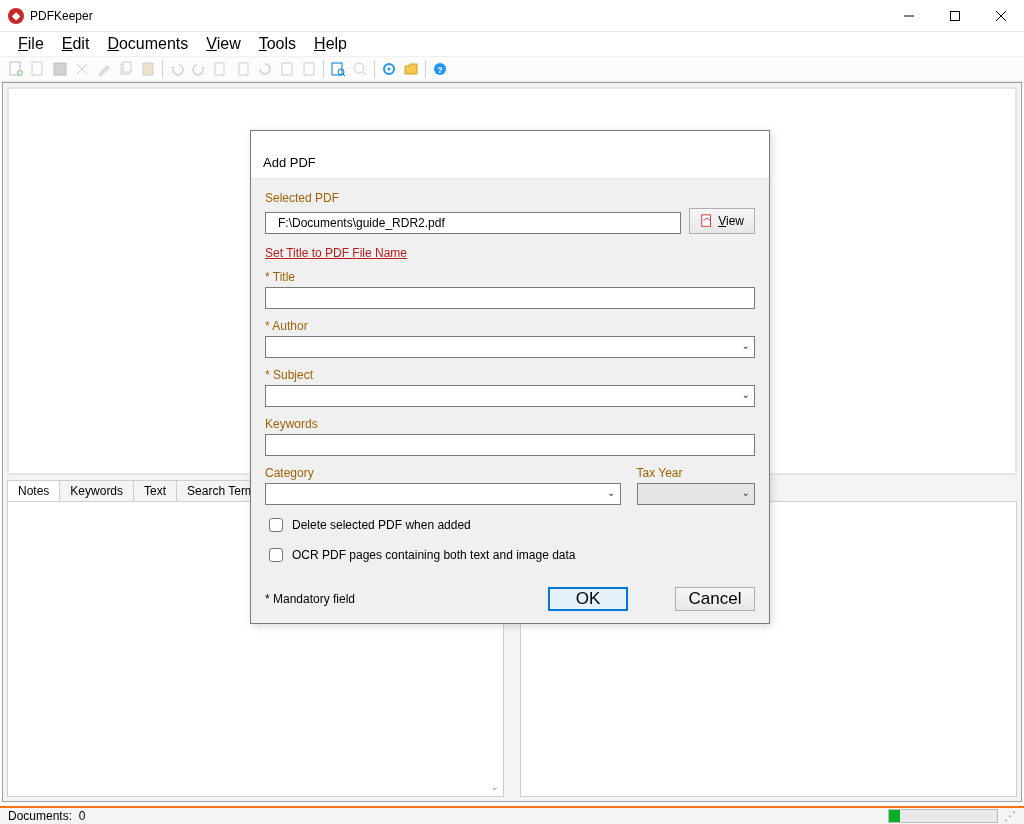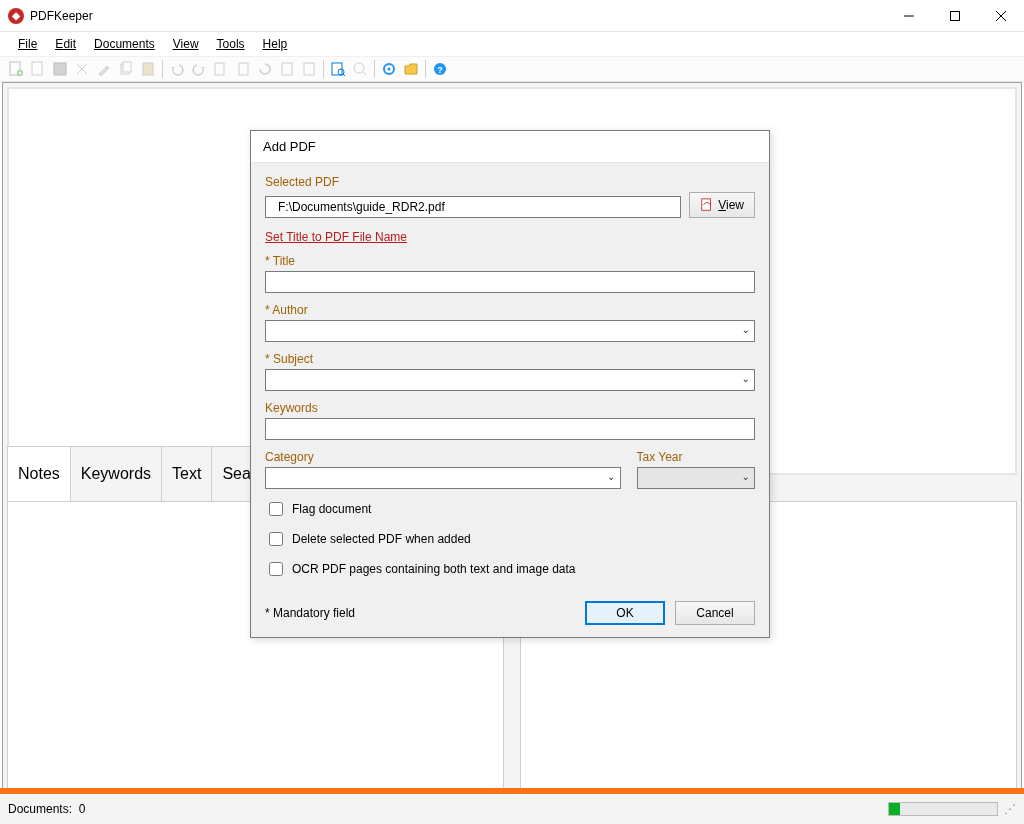--- a/index.html
+++ b/index.html
@@ -8,67 +8,67 @@
 
 .titlebar { height: 32px; display: flex; align-items: center; padding: 0 0 0 8px; border-bottom: 1px solid #e5e5e5; }
 .titlebar .app-icon { width: 16px; height: 16px; border-radius: 50%; background: #c62828; display: inline-flex; align-items: center; justify-content: center; color: #fff; font-size: 10px; font-weight: bold; margin-right: 6px; }
 .titlebar .title { font-size: 12px; }
 .titlebar .win-controls { margin-left: auto; display: flex; }
 .titlebar .win-btn { width: 46px; height: 32px; display: flex; align-items: center; justify-content: center; font-size: 10px; color: #000; }
 .titlebar .win-btn svg { width: 10px; height: 10px; }
 
 
 .menubar { height: 24px; display: flex; align-items: center; padding: 0 10px; gap: 2px; }
-.menubar .menu-item { padding: 2px 8px; font-size: 12px; text-decoration: underline; }
+.menubar .menu-item { padding: 2px 8px; font-size: 16px; }
 .menubar .menu-item .ul { text-decoration: underline; }
 
 
 .toolbar { height: 26px; display: flex; align-items: center; padding: 0 6px; gap: 2px; border-top: 1px solid #f0f0f0; border-bottom: 1px solid #e5e5e5; background: #fcfcfc; }
 .toolbar .tbtn { width: 20px; height: 20px; display: flex; align-items: center; justify-content: center; opacity: 0.55; }
 .toolbar .tbtn.enabled { opacity: 1; }
 .toolbar .sep { width: 1px; height: 18px; background: #d0d0d0; margin: 0 2px; }
 .toolbar svg { width: 16px; height: 16px; }
 
 
 .workarea { position: absolute; top: 82px; left: 2px; right: 2px; bottom: 22px; border: 1px solid #a0a0a0; background: #f4f4f4; }
 .upper-pane { position: absolute; top: 0; left: 0; right: 0; height: 388px; background: #fff; border: 2px solid #e5e5e5; margin: 4px; }
 .tabs-area { position: absolute; top: 396px; left: 4px; right: 4px; bottom: 4px; }
 .tabstrip { display: flex; align-items: flex-end; height: 22px; }
-.tab { padding: 18px 10px; border: 1px solid #cfcfcf; border-bottom: none; background: #f4f4f4; font-size: 16px; margin-right: -1px; position: relative; }
+.tab { padding: 3px 10px; border: 1px solid #cfcfcf; border-bottom: none; background: #f4f4f4; font-size: 12px; margin-right: -1px; position: relative; }
 .tab.active { background: #fff; z-index: 2; }
 .panes { display: flex; gap: 16px; height: calc(100% - 22px); }
 .pane { flex: 1; background: #fff; border: 1px solid #cfcfcf; position: relative; }
 .pane .scroll-hint { position: absolute; right: 4px; bottom: 4px; color: #999; font-size: 10px; }
 
 
-.statusbar { position: absolute; bottom: 0; left: 0; right: 0; height: 36px; background: #f4f4f4; border-top: 6px solid #f97316; display: flex; align-items: center; padding: 0 8px; font-size: 12px; }
+.statusbar { position: absolute; bottom: 0; left: 0; right: 0; height: 18px; background: #f4f4f4; border-top: 2px solid #f97316; display: flex; align-items: center; padding: 0 8px; font-size: 12px; }
 .statusbar .progress { margin-left: auto; width: 110px; height: 14px; border: 1px solid #bcbcbc; background: #e9e9e9; position: relative; }
 .statusbar .progress .bar { position: absolute; left: 0; top: 0; bottom: 0; width: 10%; background: #06b025; }
 .statusbar .grip { margin-left: 6px; color: #888; }
 
 
 .dialog { position: absolute; left: 250px; top: 130px; width: 520px; background: #fff; border: 1px solid #7a7a7a; box-shadow: 2px 2px 8px rgba(0,0,0,0.15); }
-.dialog-title { padding: 8px 12px; font-size: 13px; border-bottom: 1px solid #e5e5e5; }
+.dialog-title { padding: 8px 12px; font-size: 13px; border-bottom: 1px solid #e5e5e5; margin-top: 16px; }
 .dialog-body { background: #f0f0f0; padding: 12px 14px 12px 14px; }
 .field-label { font-size: 12px; margin-top: 10px; margin-bottom: 3px; color: #a16207; }
 .field-label.first { margin-top: 0; }
 .textbox { width: 100%; height: 22px; border: 1px solid #7a7a7a; background: #fff; padding: 2px 4px; font-size: 12px; }
 .textbox.readonly { background: #fff; padding-left: 12px; }
 .combo { width: 100%; height: 22px; border: 1px solid #7a7a7a; background: #fff; position: relative; }
 .combo.disabled { background: #e5e5e5; }
 .combo .caret { position: absolute; right: 4px; top: 3px; font-size: 10px; color: #333; }
 .row { display: flex; gap: 8px; align-items: flex-end; }
 .link { color: #b91c1c; text-decoration: underline; font-size: 12px; display: inline-block; margin-top: 12px; }
 .view-btn { height: 26px; padding: 0 10px; border: 1px solid #adadad; background: linear-gradient(#f7f7f7,#e7e7e7); display: inline-flex; align-items: center; gap: 4px; font-size: 12px; }
 .view-btn .ul { text-decoration: underline; }
 .check-row { display: flex; align-items: center; gap: 6px; margin-top: 10px; font-size: 12px; }
 .check-row input { width: 14px; height: 14px; }
-.dialog-footer { display: flex; gap: 10px; justify-content: flex-end; align-items: center; margin-top: 22px; }
+.dialog-footer { display: flex; justify-content: flex-end; align-items: center; margin-top: 22px; }
 .dialog-footer .mandatory { margin-right: auto; font-size: 12px; }
-.dbtn { width: 80px; height: 24px; border: 1px solid #adadad; background: linear-gradient(#f7f7f7,#e7e7e7); font-size: 12px; display: inline-flex; align-items: center; justify-content: center; }
+.dbtn { width: 80px; height: 24px; border: 1px solid #adadad; background: linear-gradient(#f7f7f7,#e7e7e7); font-size: 17px; display: inline-flex; align-items: center; justify-content: center; margin-left: 47px; }
 .dbtn.primary { border: 2px solid #0078d7; background: #e5f1fb; }
 .pdf-icon { width: 14px; height: 14px; }
 </style>
 </head>
 <body>
 
 <div class="titlebar">
   <span class="app-icon">◆</span>
   <span class="title">PDFKeeper</span>
   <div class="win-controls">
@@ -286,24 +286,20 @@
       <div style="flex:1">
         <div class="field-label" style="margin-top:0">Tax Year</div>
         <div class="combo disabled">
             <span class="caret">⌄</span>
           </div>
       </div>
     </div>
 
     <label class="check-row">
       <input type="checkbox" style="">
-      <span><span class="ul">F</span><span>lag document</span></span>
-    </label>
-    <label class="check-row">
-      <input type="checkbox" style="">
       <span><span class="ul">D</span><span>elete selected PDF when added</span></span>
     </label>
     <label class="check-row">
       <input type="checkbox" style="">
       <span><span class="ul">O</span><span>CR PDF pages containing both text and image data</span></span>
     </label>
 
     <div class="dialog-footer">
       <span class="mandatory">* Mandatory field</span>
       <div class="dbtn primary">OK</div>

